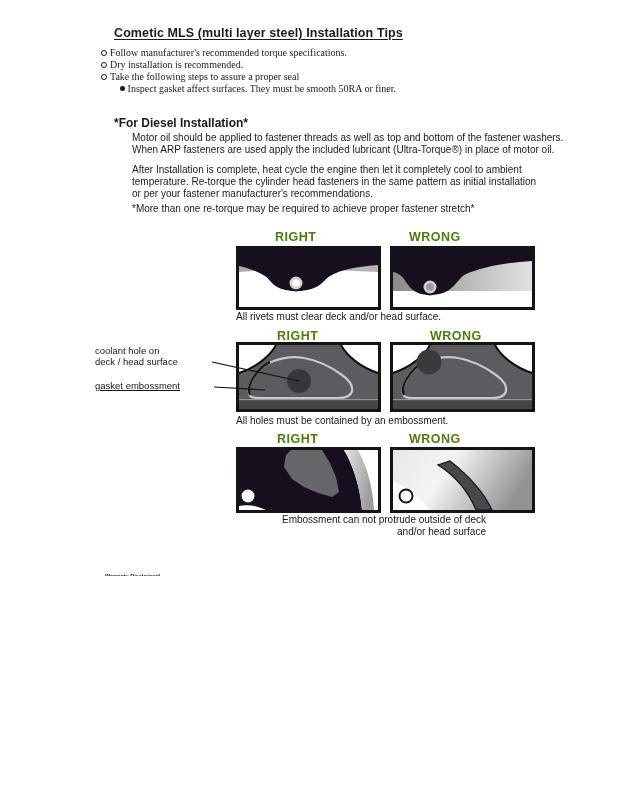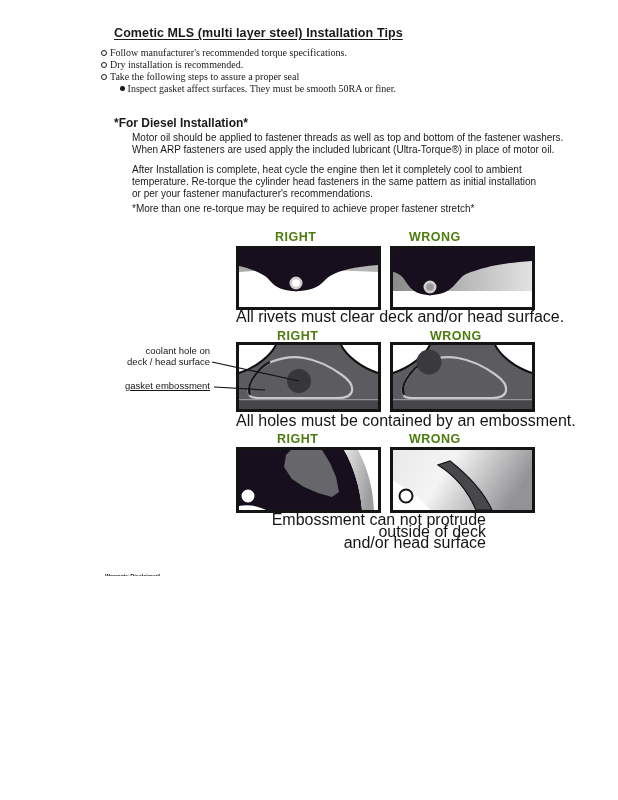--- a/index.html
+++ b/index.html
@@ -19,22 +19,22 @@
   .b-open{width:4px;height:4px;border:1px solid #1a1a1a;border-radius:50%;margin:3.2px 3px 0 0;flex:0 0 auto;}
   .b-solid{width:4.6px;height:4.6px;background:#1a1a1a;border-radius:50%;margin:3.2px 3px 0 0;flex:0 0 auto;}
   .diesel-heading{left:114px;top:116px;font-size:12px;font-weight:bold;}
   .para{left:113px;font-size:10px;line-height:12.2px;white-space:pre-wrap;width:440px;margin-left:19px;}
   .p1{top:132px;}
   .p2{top:164px;}
   .note{top:203px;}
   .dlabel{font-size:12.5px;font-weight:700;letter-spacing:0.5px;color:#4d7c0f;}
   .dbox{width:145px;}
   .dbox svg{display:block;}
-  .caption{left:236px;font-size:16px;line-height:11.5px;white-space:pre-wrap;color:#161616;}
-  .ann{font-size:9.5px;line-height:10.8px;text-align:right;white-space:pre-wrap;color:#161616;width:115px;left:95px;}
+  .caption{left:236px;font-size:10px;line-height:11.5px;white-space:pre-wrap;color:#161616;}
+  .ann{font-size:9.5px;line-height:10.8px;white-space:pre-wrap;color:#161616;width:115px;left:95px;}
   .disclaimer{
     left:105px;top:573px;width:826px;transform:scale(0.5);transform-origin:0 0;
     font-size:11px;line-height:13.2px;color:#222;
   }
   .disclaimer .dc-head{font-weight:bold;margin:0 0 12px 0;}
   .disclaimer p{margin:0 0 12px 0;white-space:pre-wrap;}
   .footer-code{left:376px;top:758px;font-size:14.5px;letter-spacing:0.3px;color:#701a75;text-align:right;}
 </style>
 </head>
 <body>

